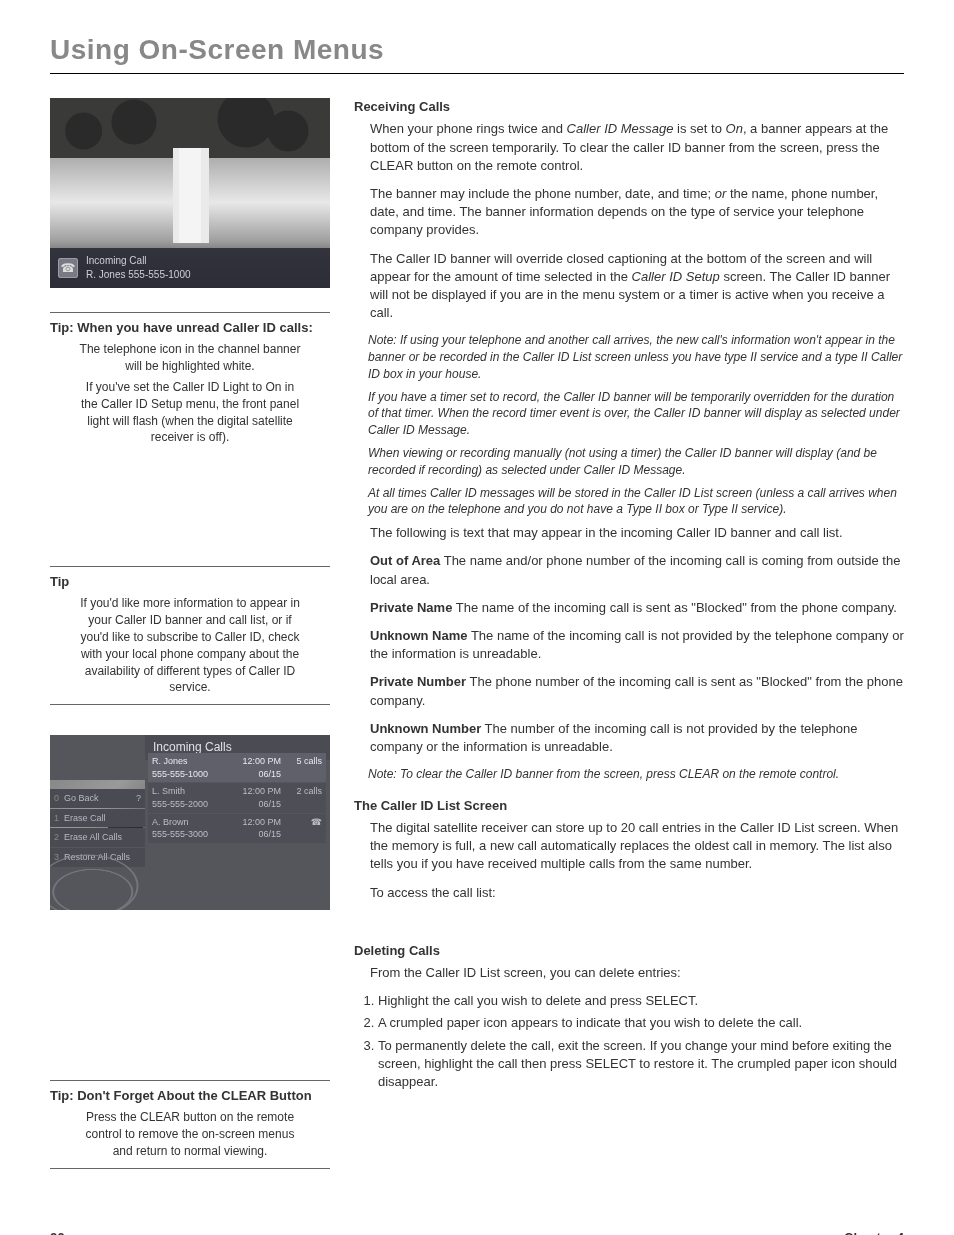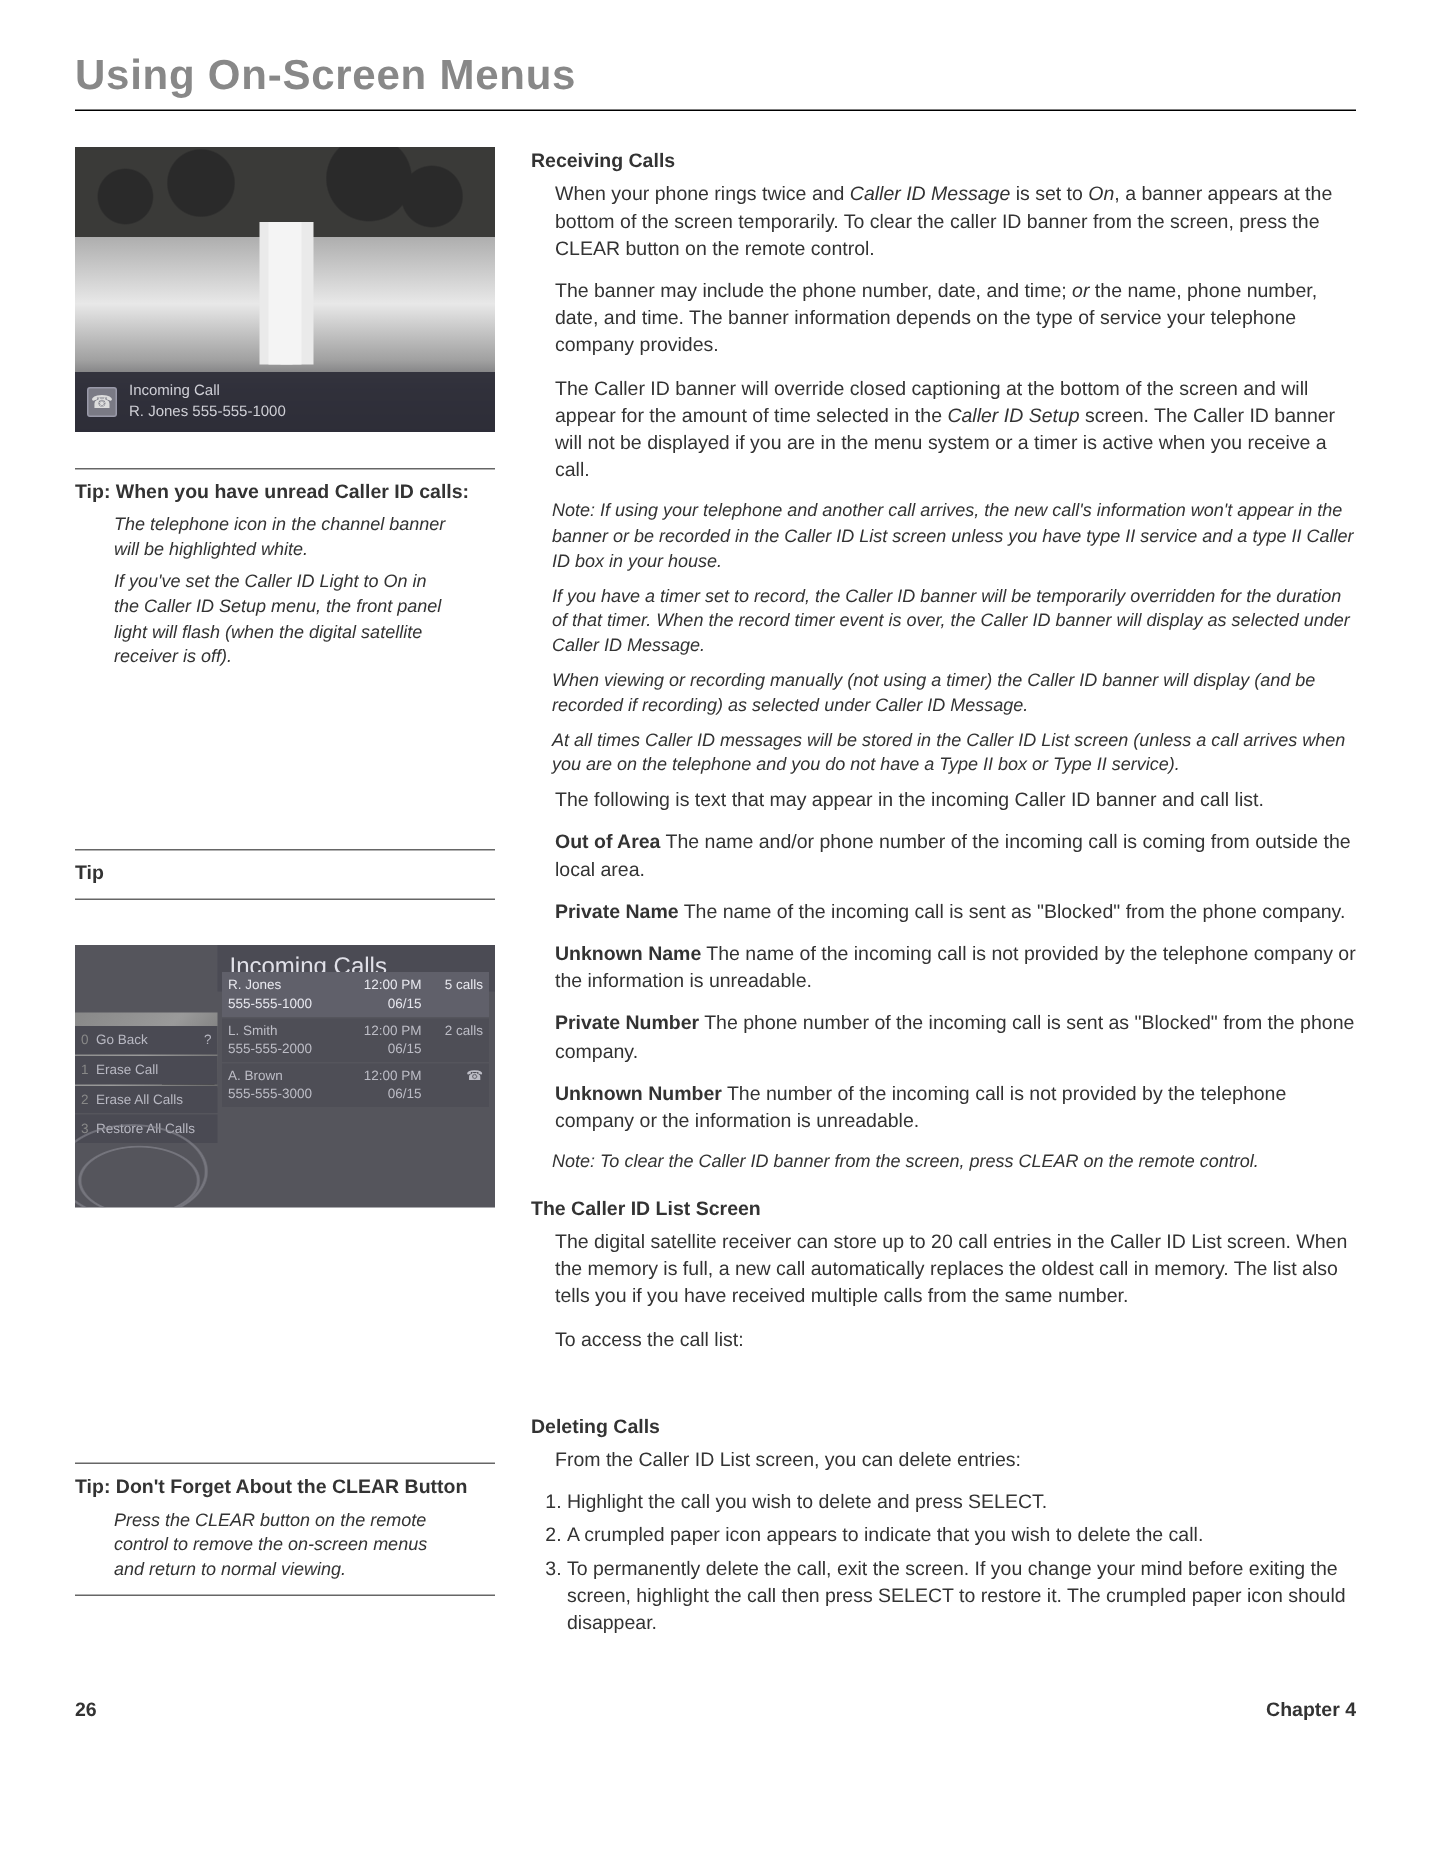--- a/index.html
+++ b/index.html
@@ -66,21 +66,21 @@
 
   .screenshot-2 {
     width: 280px;
     height: 175px;
     background: #55555c;
     position: relative;
     overflow: hidden;
     color:#bdbdc6;
     font-size:9px;
   }
-  .s2-header { position:absolute; top:0; left:95px; right:0; background:#4b4b54; padding:4px 8px; font-size:16px; color:#e0e0e8;}
+  .s2-header { position:absolute; top:0; left:95px; right:0; background:#4b4b54; padding:4px 8px; font-size:12px; color:#e0e0e8;}
   .s2-thumb { position:absolute; top:0; left:0; width:95px; height:50px; background:linear-gradient(135deg,#888,#9a9a9a,#6a6a6a);margin-top:45px;}
   .s2-thumb .ch { position:absolute; right:2px; bottom:2px; background:rgba(0,0,0,.6); color:#ddd; font-size:8px; padding:1px 3px;}
   .s2-sidebar { position:absolute; top:54px; left:0; width:95px;}
   .s2-side-item { background:#4a4a53; margin-bottom:1px; padding:3px 4px; display:flex; font-size:9px; color:#b8b8c2;}
   .s2-side-item .n { width:10px; color:#888;}
   .s2-list { position:absolute; top:18px; left:98px; right:4px;}
   .s2-row { display:flex; padding:2px 4px; margin-bottom:1px; background:#4e4e56; font-size:9px; justify-content:space-between; align-items:flex-start;}
   .s2-row:first-child { background:#60606a; color:#e8e8ef;}
   .s2-row .c1 { width:76px;}
   .s2-row .c2 { width:48px; text-align:right;}
@@ -89,21 +89,21 @@
     position:absolute; left:0; bottom:0; width:95px; height:60px;
     background:
       radial-gradient(ellipse 80px 50px at 40% 60%, transparent 48px, #8a8a93 49px 50px, transparent 51px),
       radial-gradient(ellipse 70px 40px at 45% 70%, transparent 38px, #8a8a93 39px 40px, transparent 41px);
     opacity:.6;
   }
 
   .tip-rule { border-top: 1px solid #666; margin: 10px 0 6px 0;}
   .tip-end  { border-top: 1px solid #666; margin: 8px 0 0 0;}
   .tip-heading { font-weight: bold; font-size: 13px; margin: 0 0 4px 0;}
-  .tip-body, .tip-body p { font-style: italic; font-size: 12px; margin: 4px 13px;}
+  .tip-body, .tip-body p { font-size: 12px; margin: 4px 13px; text-align: center;}
   .tip-block { margin-bottom: 30px;}
   .tip-group-1 { margin-top:24px;}
   .tip-group-2 { margin-top:120px;}
   .tip-group-3 { margin-top:170px;}
 
   h3 { font-size: 13px; font-weight: bold; margin: 14px 0 2px 0;}
   .right p { margin: 4px 0 10px 16px;}
   .note-block { margin-left: 14px;}
   .note-block p { font-style: italic; font-size: 12px; margin: 6px 0;}
   .term { font-weight: bold;}
@@ -145,20 +145,23 @@
       <div class="tip-heading">Tip: When you have unread Caller ID calls:</div>
       <div class="tip-body">
         <p>The telephone icon in the channel banner will be highlighted white.</p>
         <p>If you've set the Caller ID Light to On in the Caller ID Setup menu, the front panel light will flash (when the digital satellite receiver is off).</p>
       </div>
     </div>
 
     <div class="tip-block tip-group-2">
       <div class="tip-rule"></div>
       <div class="tip-heading">Tip</div>
+      <div class="tip-body">
+        <p>If you'd like more information to appear in your Caller ID banner and call list, or if you'd like to subscribe to Caller ID, check with your local phone company about the availability of different types of Caller ID service.</p>
+      </div>
       <div class="tip-end"></div>
     </div>
 
     <div class="screenshot-2" style="margin-top:28px;">
       <div class="s2-thumb">
           <span class="ch">206-001</span>
         </div>
       <div class="s2-header">Incoming Calls</div>
       <div class="s2-sidebar">
         <div class="s2-side-item">

